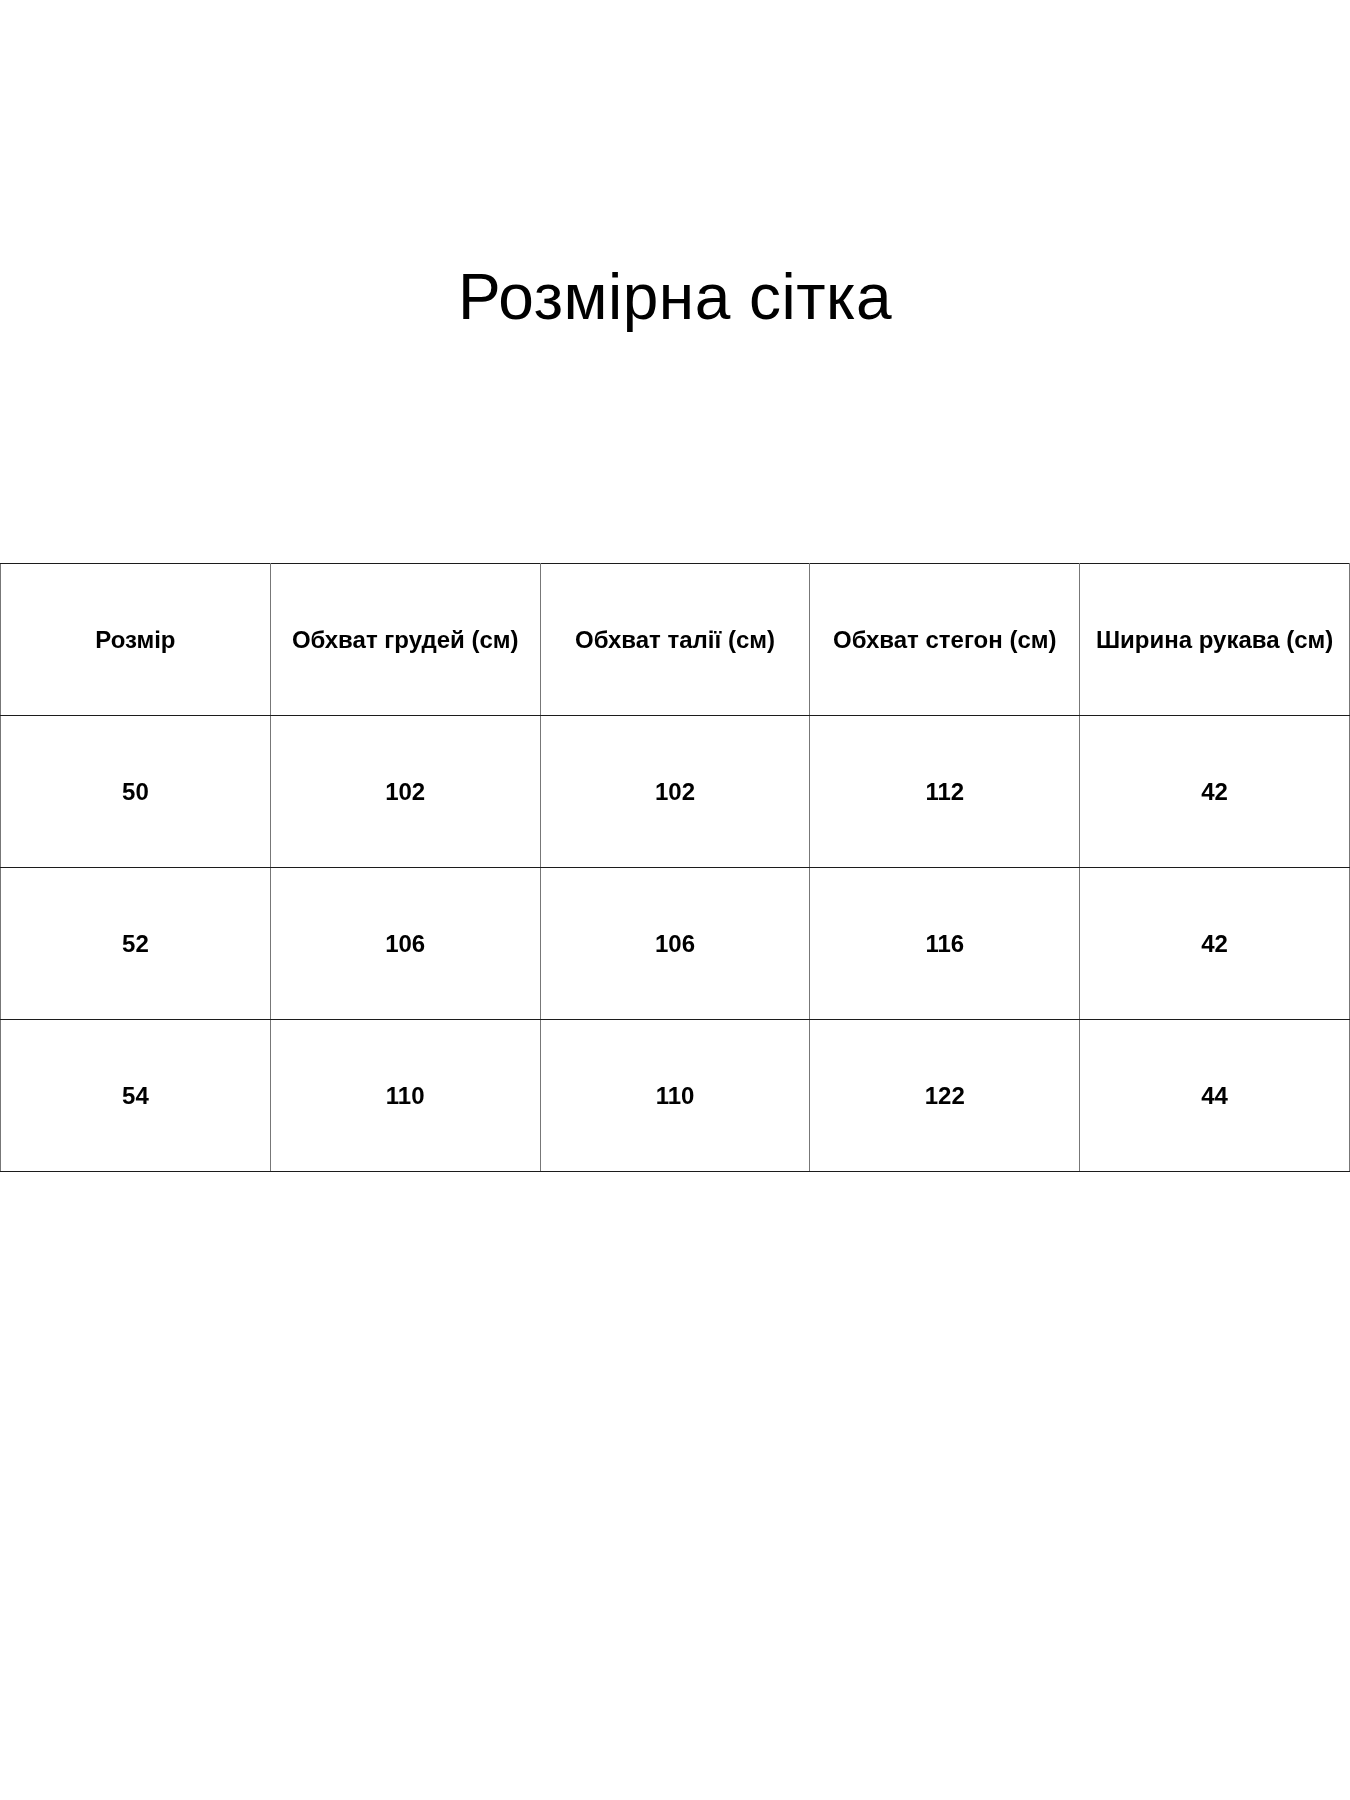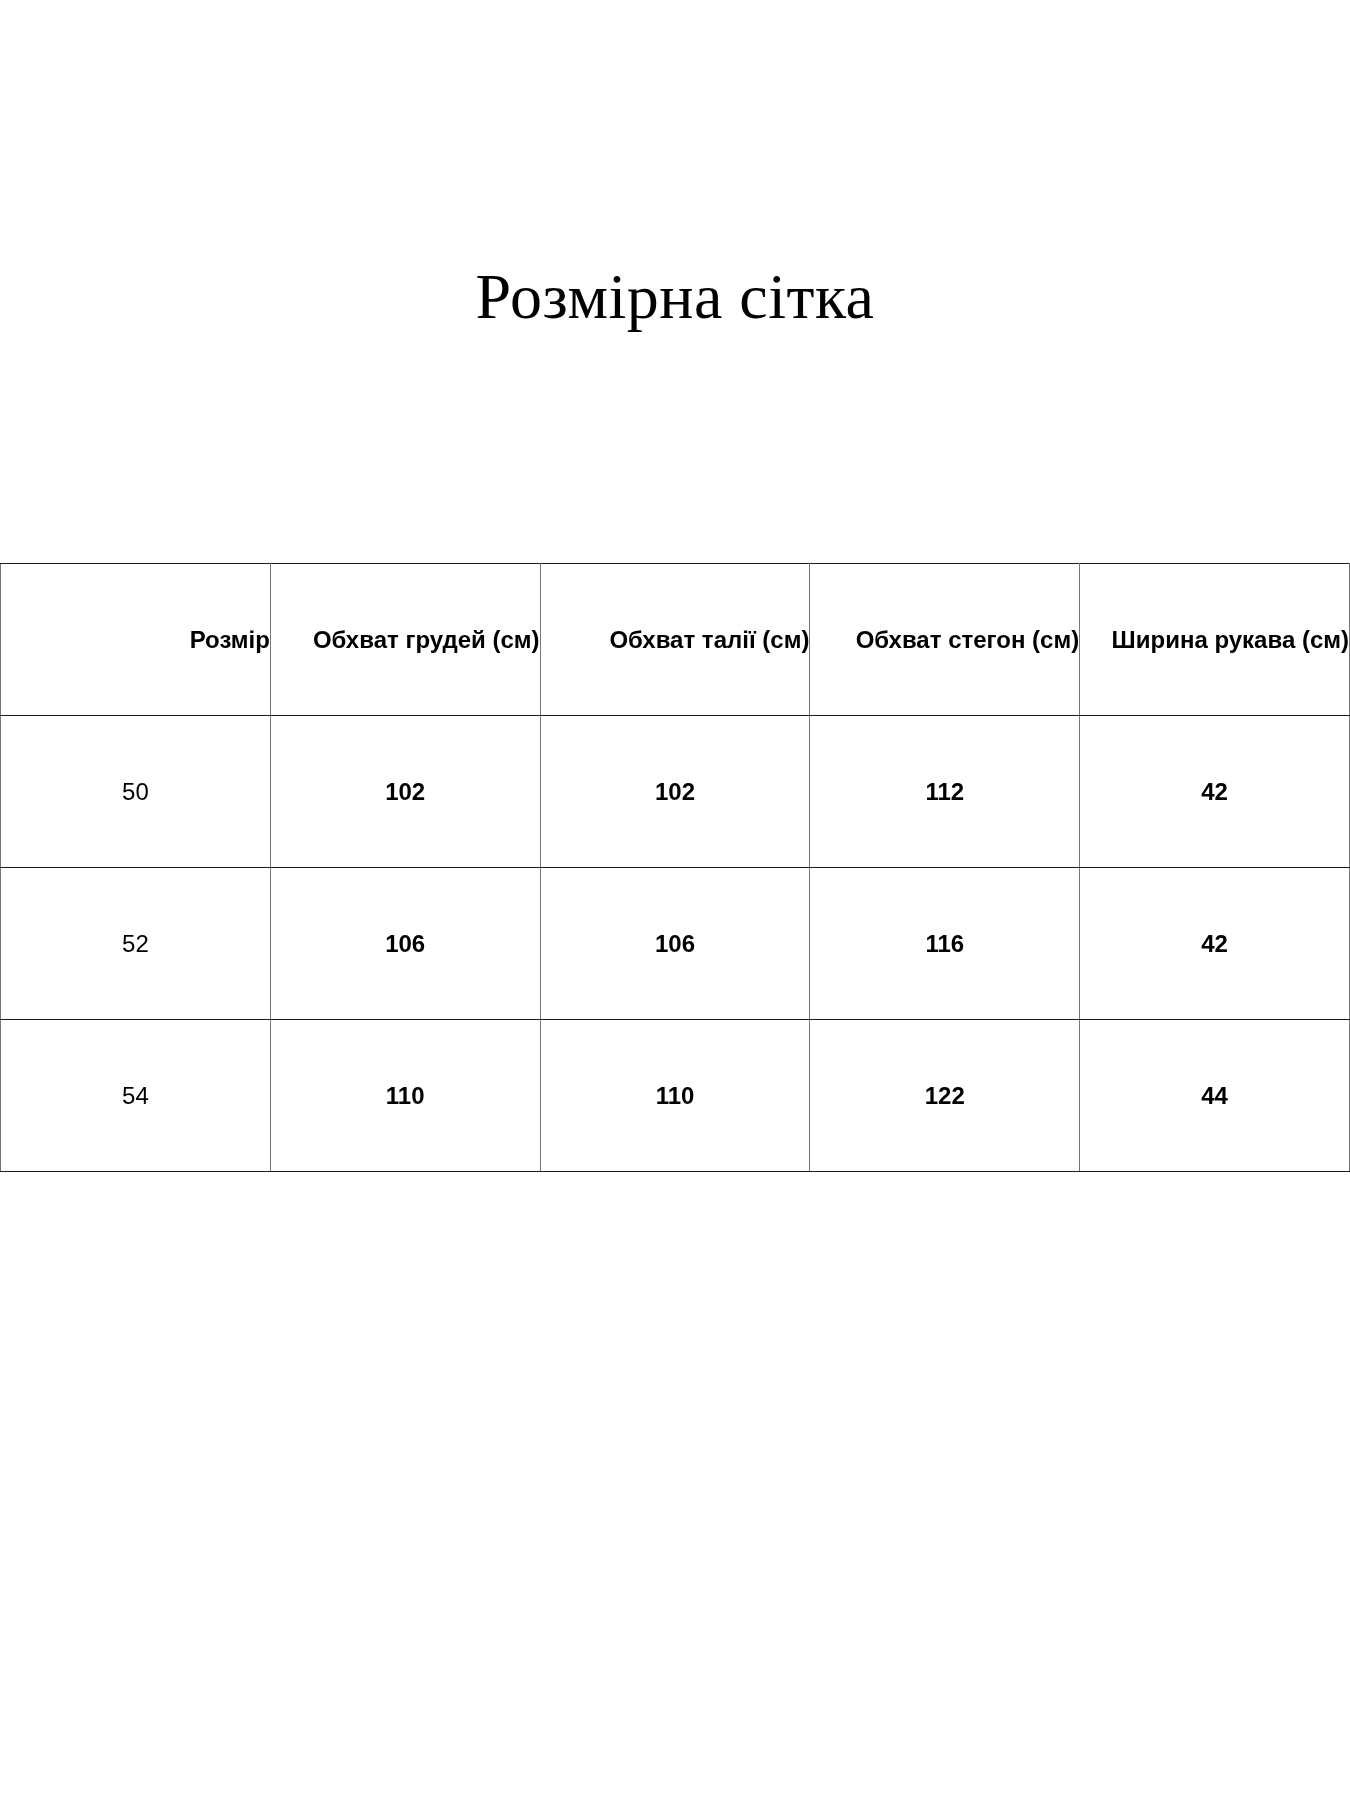--- a/index.html
+++ b/index.html
@@ -20,21 +20,20 @@
   .title {
     margin: 0;
     padding: 0;
     margin-top: 265px;
     font-size: 64px;
     line-height: 1;
     font-weight: 400;
     text-align: center;
     letter-spacing: 0.5px;
     color: #000000;
-    font-family: Liberation Serif, serif;
   }
   table.size-table {
     margin-top: 234px;
     width: 1350px;
     border-collapse: collapse;
     table-layout: fixed;
   }
   table.size-table th,
   table.size-table td {
     border-top: 1px solid #1c1c1c;
@@ -43,23 +42,23 @@
     border-right: 1px solid #777777;
     text-align: center;
     vertical-align: middle;
     font-size: 24px;
     padding: 0;
     background: #ffffff;
     color: #000000;
   }
   table.size-table thead tr { height: 152px; }
   table.size-table tbody tr { height: 152px; }
-  table.size-table th { font-weight: 700; text-align: right; }
+  table.size-table th { font-weight: 700; }
   table.size-table td { font-weight: 700; }
-  table.size-table td.size-cell { font-weight: 400; }
+  table.size-table td.size-cell { font-weight: 700; }
 </style>
 </head>
 <body>
 
 <div class="page">
 
   <h1 class="title">Розмірна сітка</h1>
 
   <table class="size-table">
     <thead>

